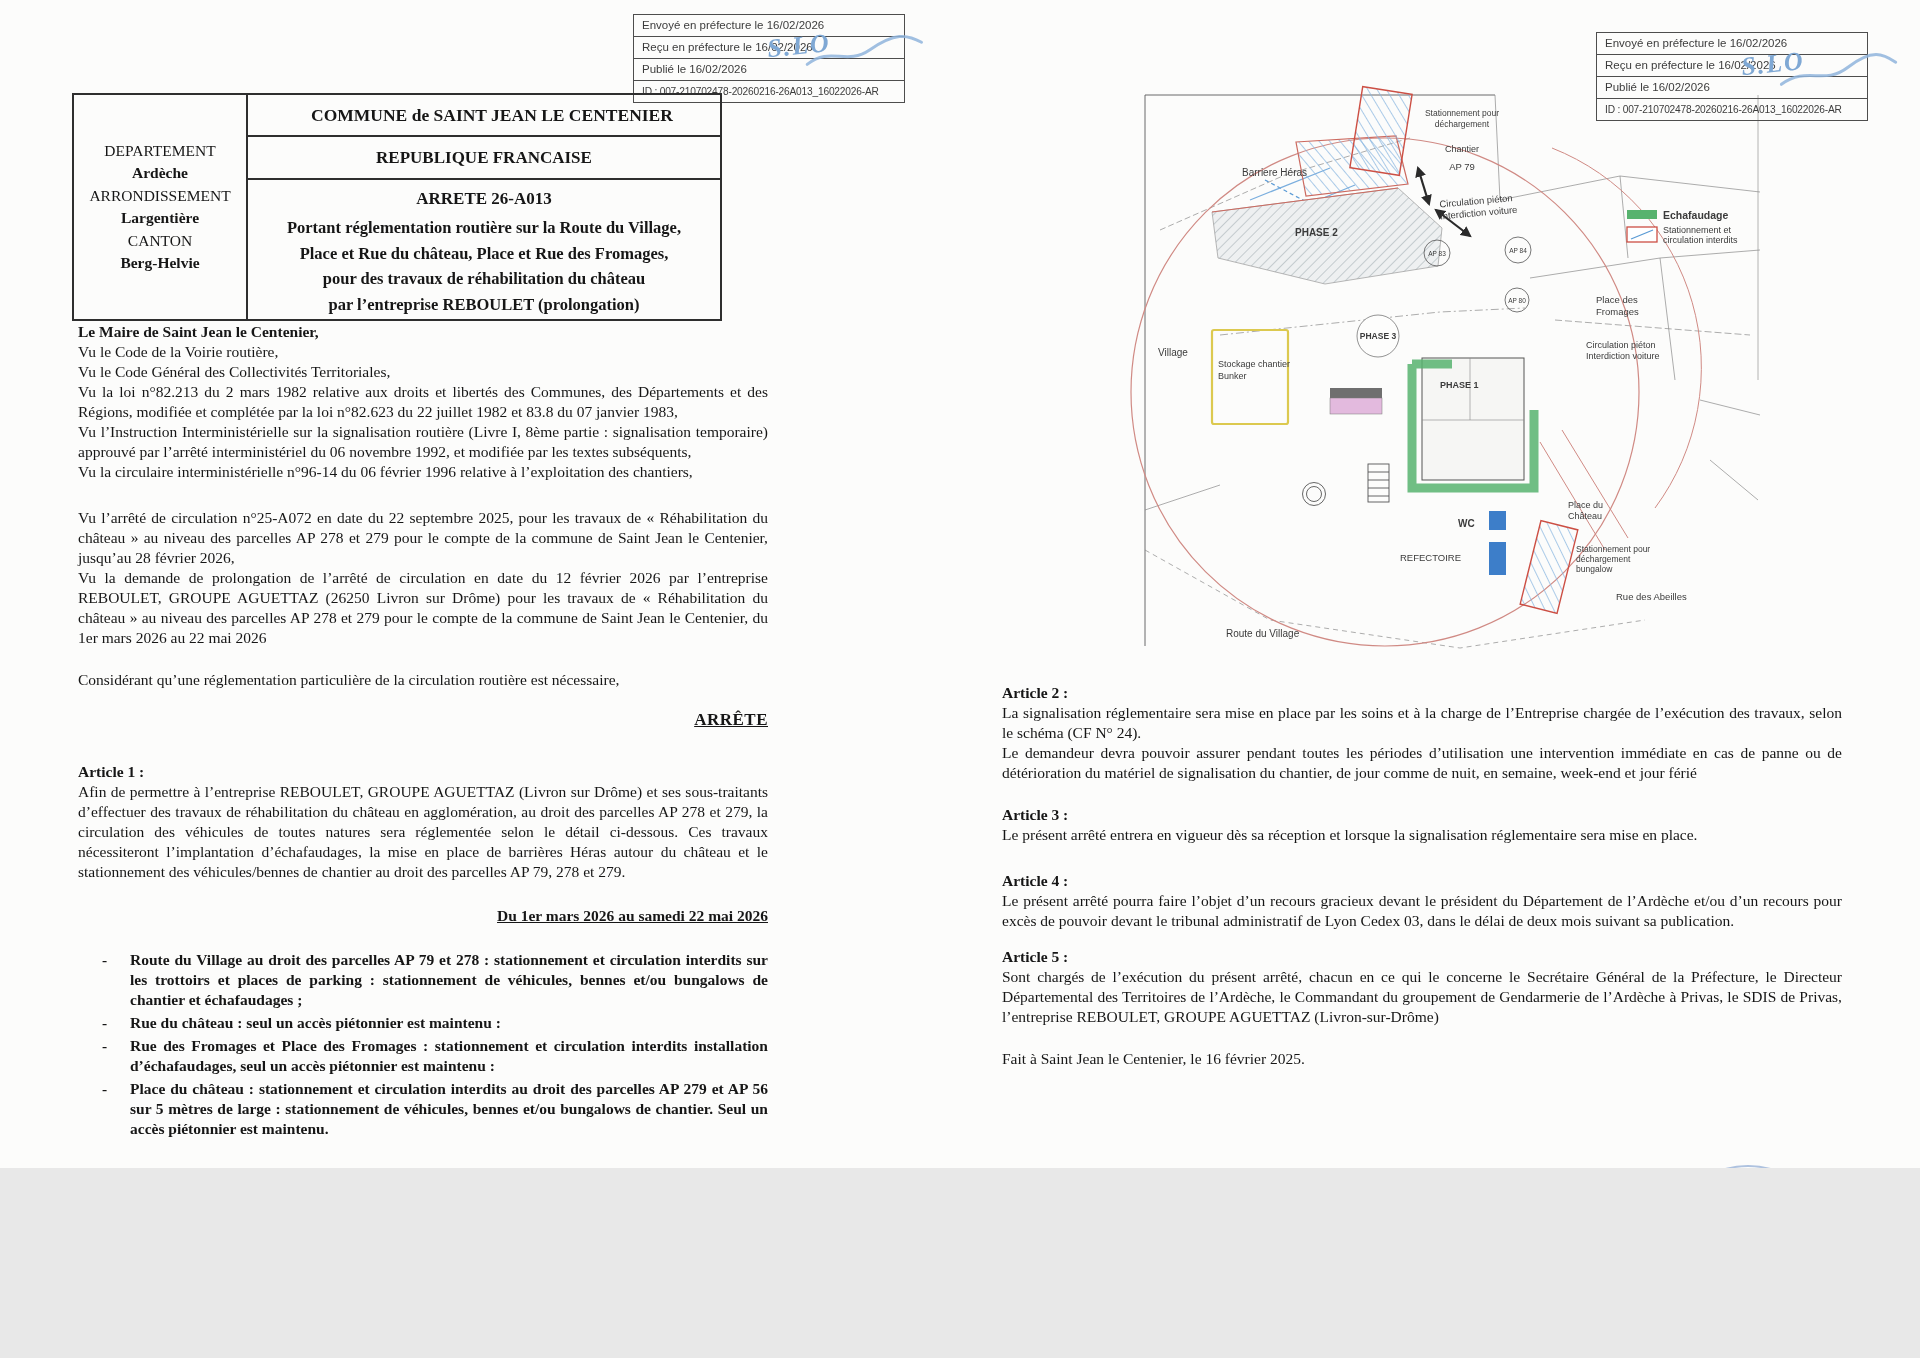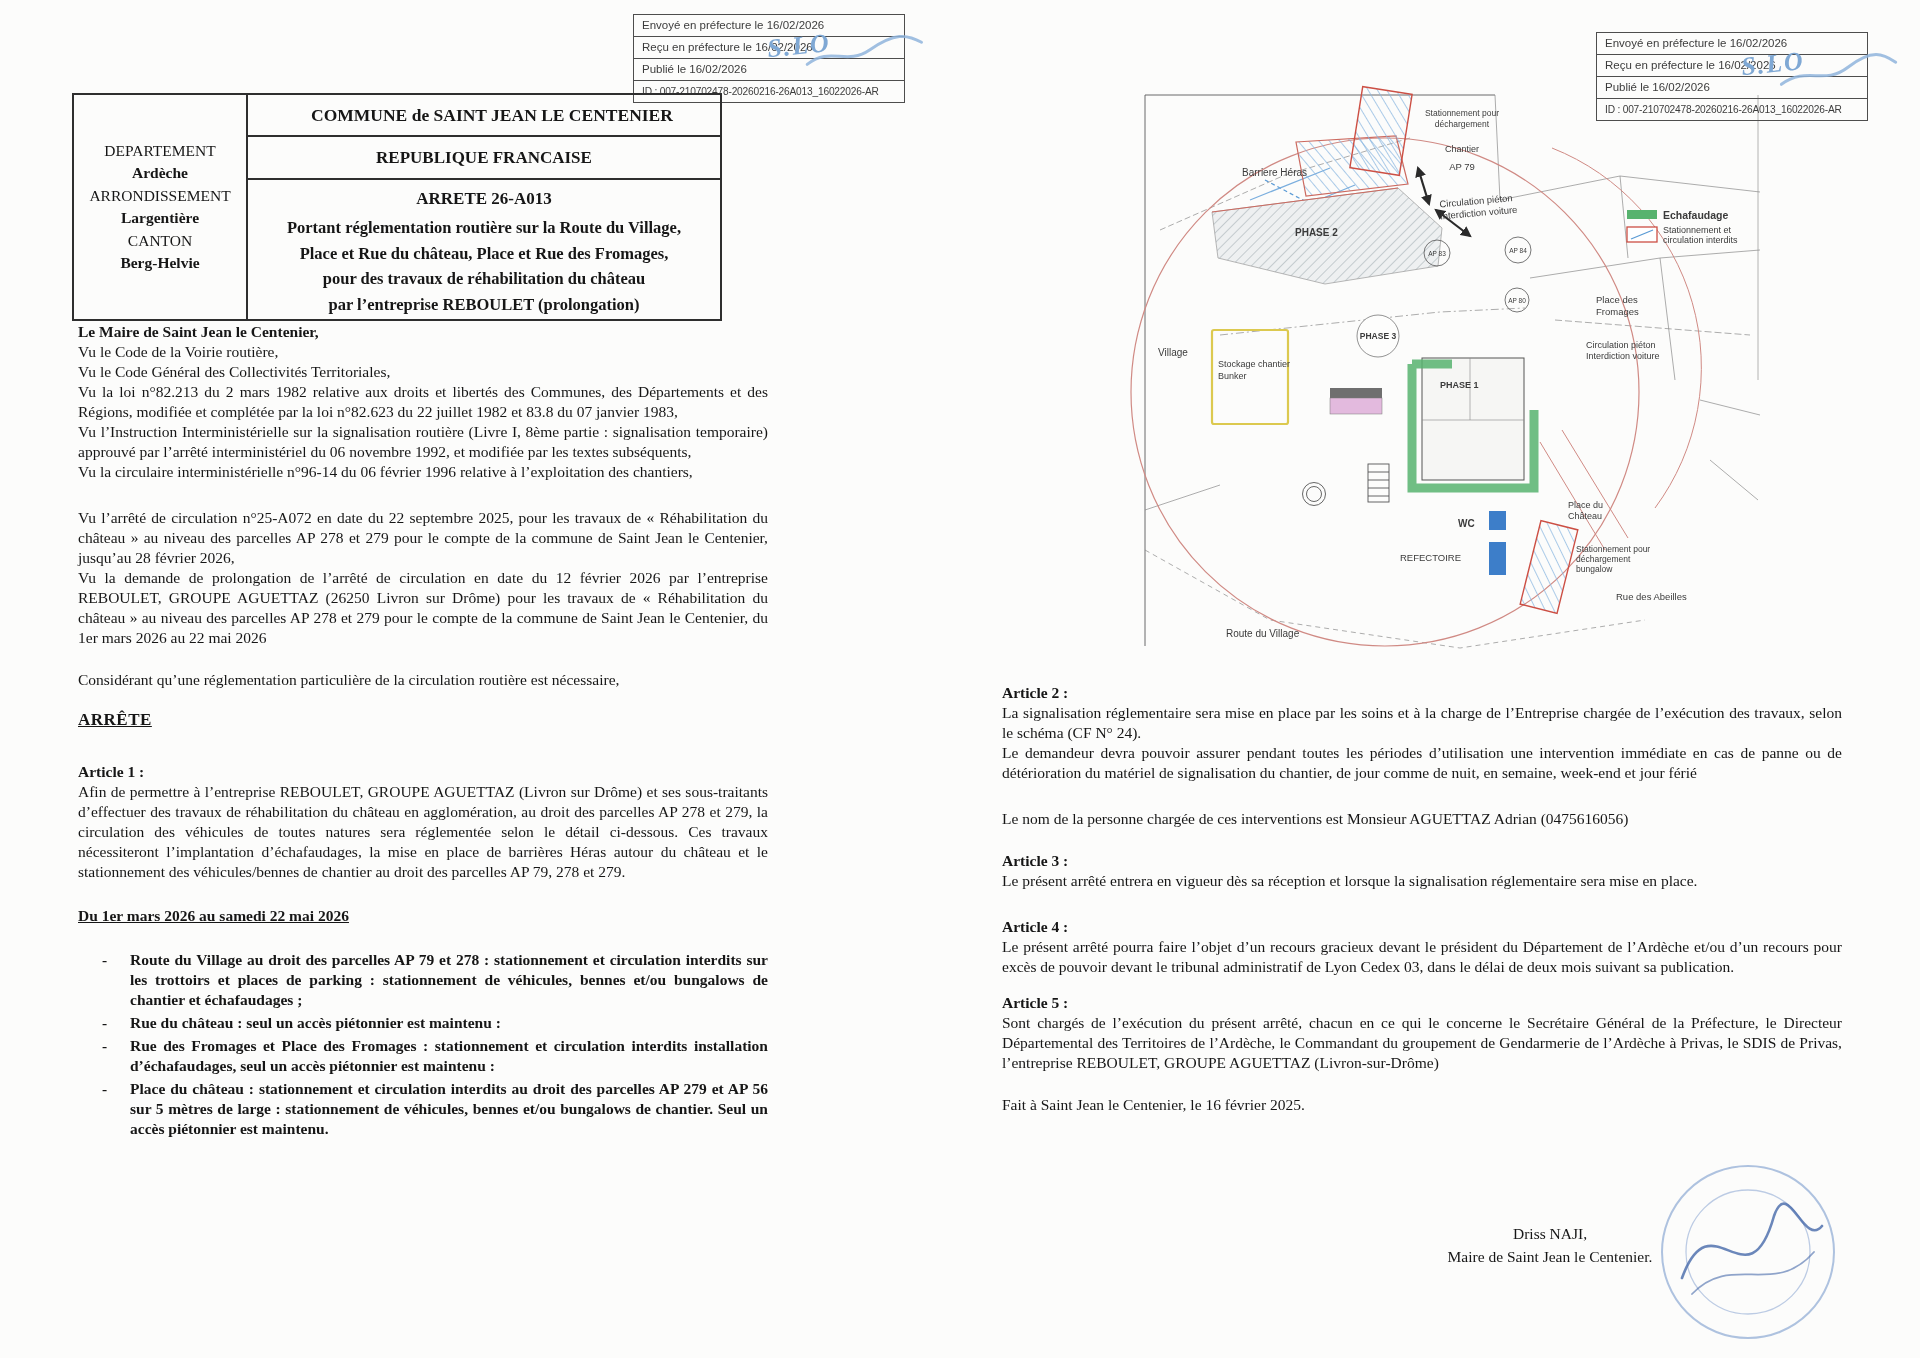--- a/index.html
+++ b/index.html
@@ -1,16 +1,16 @@
 <!DOCTYPE html>
 <html><head>
 <meta charset="utf-8">
 <style>
   html,body{margin:0;padding:0;background:#e8e8e8;}
-  .canvas{position:relative;width:1920px;height:1358px;background:#fcfcfb;overflow:hidden;
+  .canvas{position:relative;width:1920px;height:1168px;background:#fcfcfb;overflow:hidden;
           font-family:"Liberation Serif","DejaVu Serif",serif;color:#161616;}
   
   .stamp{position:absolute;width:270px;border:1px solid #4d4d4d;background:transparent;
          font-family:"Liberation Sans","DejaVu Sans",sans-serif;font-size:11.5px;color:#3c3c3c;}
   .stamp .row{height:21px;line-height:21px;padding:0 8px;border-bottom:1px solid #4d4d4d;white-space:nowrap;}
   .stamp .row:last-child{border-bottom:none;}
   .stamp .id{font-size:10.2px;letter-spacing:-0.2px;}
   .paraphe{position:absolute;font-style:italic;font-weight:bold;color:#7fa8d4;font-size:26px;
            letter-spacing:2px;transform:rotate(-6deg);width:160px;height:50px;}
   .paraphe svg{position:absolute;left:36px;top:10px;}
@@ -24,21 +24,21 @@
   .hdr-row2{height:41px;border-bottom:2px solid #2e2e2e;display:flex;align-items:center;justify-content:center;
             font-weight:bold;font-size:17px;}
   .hdr-row3{flex:1;text-align:center;font-weight:bold;padding-top:9px;}
   .hdr-num{font-size:17px;margin:0 0 6px 0;}
   .hdr-sub{font-size:16.5px;line-height:25.5px;margin:0;}
   .b{font-weight:bold;}
   
   .colL{position:absolute;left:78px;top:322px;width:690px;font-size:15.5px;line-height:20px;text-align:justify;}
   .colR{position:absolute;left:1002px;top:683px;width:840px;font-size:15.5px;line-height:20px;text-align:justify;}
   .colL p,.colR p{margin:0;}
-  .center{text-align:left;}
+  .center{text-align:right;}
   .u{text-decoration:underline;}
   .arrete{font-size:17px;letter-spacing:.5px;}
   .bullet{position:relative;padding-left:52px;font-weight:bold;margin-top:3px;}
   .bullet .dash{position:absolute;left:24px;}
   .sig{position:absolute;left:1385px;top:1222px;width:330px;text-align:center;font-size:15.5px;line-height:23px;}
   
   .map{position:absolute;left:1100px;top:80px;}
   .map text{font-family:"Liberation Sans","DejaVu Sans",sans-serif;fill:#3b3b3b;}
   .t8{font-size:8.5px}.t9{font-size:9px}.t95{font-size:9.5px}.t10{font-size:10px}.t105{font-size:10.5px}
   .bld{font-weight:bold}.red{fill:#c96a62}.blu{fill:#4a86c8}.mid{text-anchor:middle}
@@ -257,21 +257,20 @@
       <line x1="531" y1="159" x2="553" y2="150" stroke="#5b9bd5" stroke-width="1.3"></line>
       <text class="t9" x="563" y="153">Stationnement et</text>
       <text class="t9" x="563" y="163">circulation interdits</text>
     </g>
   </svg>
 
   <div class="colR">
     <p class="b">Article 2 :</p>
     <p>La signalisation réglementaire sera mise en place par les soins et à la charge de l’Entreprise chargée de l’exécution des travaux, selon le schéma (CF N° 24).</p>
     <p>Le demandeur devra pouvoir assurer pendant toutes les périodes d’utilisation une intervention immédiate en cas de panne ou de détérioration du matériel de signalisation du chantier, de jour comme de nuit, en semaine, week-end et jour férié</p>
-    <p style="margin-top:26px">Le nom de la personne chargée de ces interventions est Monsieur AGUETTAZ Adrian (0475616056)</p>
     <p class="b" style="margin-top:22px">Article 3 :</p>
     <p>Le présent arrêté entrera en vigueur dès sa réception et lorsque la signalisation réglementaire sera mise en place.</p>
     <p class="b" style="margin-top:26px">Article 4 :</p>
     <p>Le présent arrêté pourra faire l’objet d’un recours gracieux devant le président du Département de l’Ardèche et/ou d’un recours pour excès de pouvoir devant le tribunal administratif de Lyon Cedex 03, dans le délai de deux mois suivant sa publication.</p>
     <p class="b" style="margin-top:16px">Article 5 :</p>
     <p>Sont chargés de l’exécution du présent arrêté, chacun en ce qui le concerne le Secrétaire Général de la Préfecture, le Directeur Départemental des Territoires de l’Ardèche, le Commandant du groupement de Gendarmerie de l’Ardèche à Privas, le SDIS de Privas, l’entreprise REBOULET, GROUPE AGUETTAZ (Livron-sur-Drôme)</p>
     <p style="margin-top:22px">Fait à Saint Jean le Centenier, le 16 février 2025.</p>
   </div>
 
   <div class="sig">

